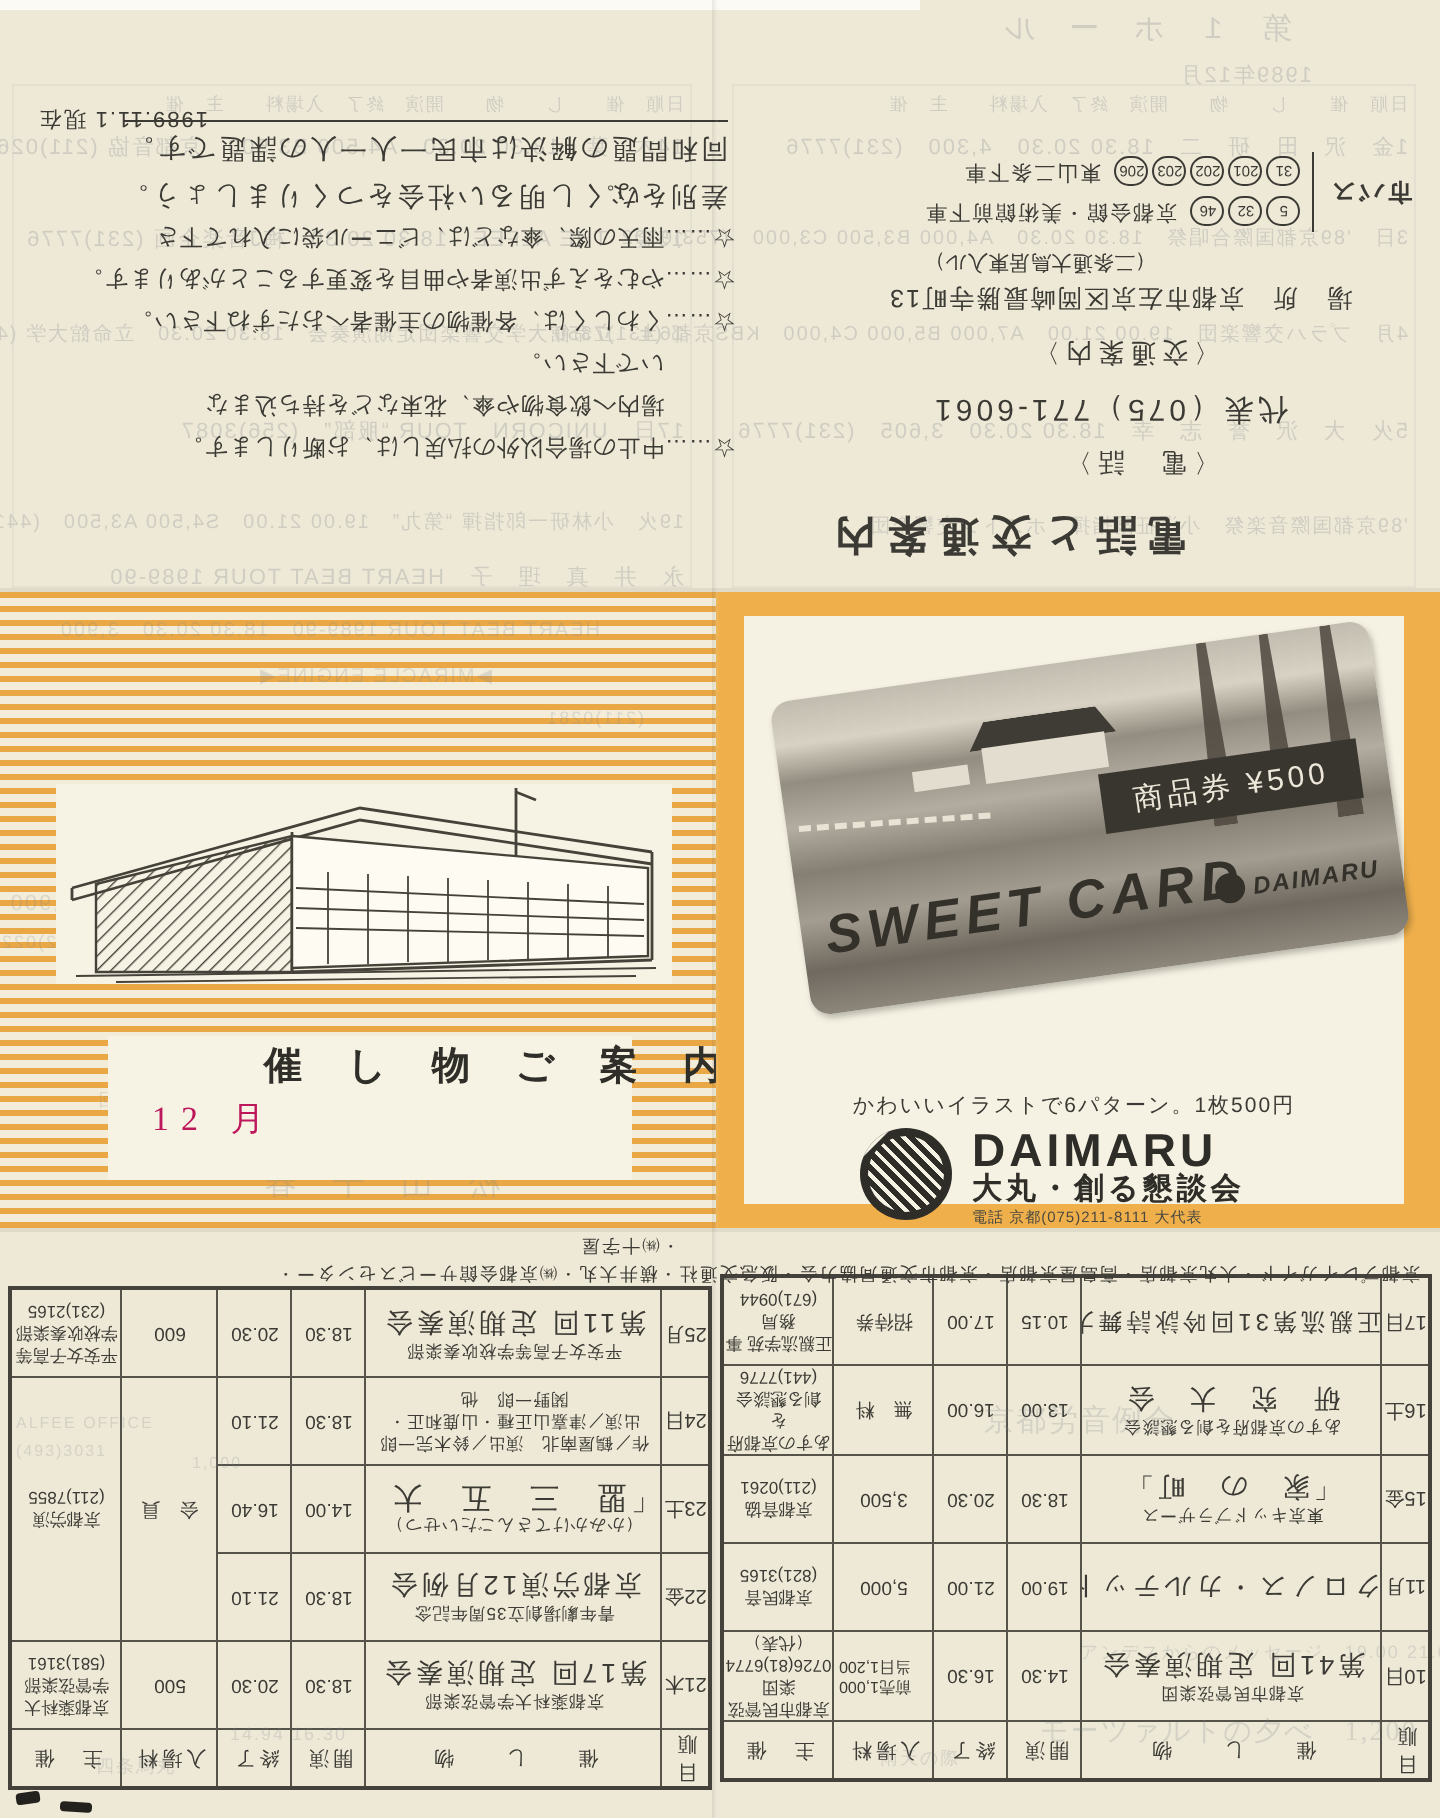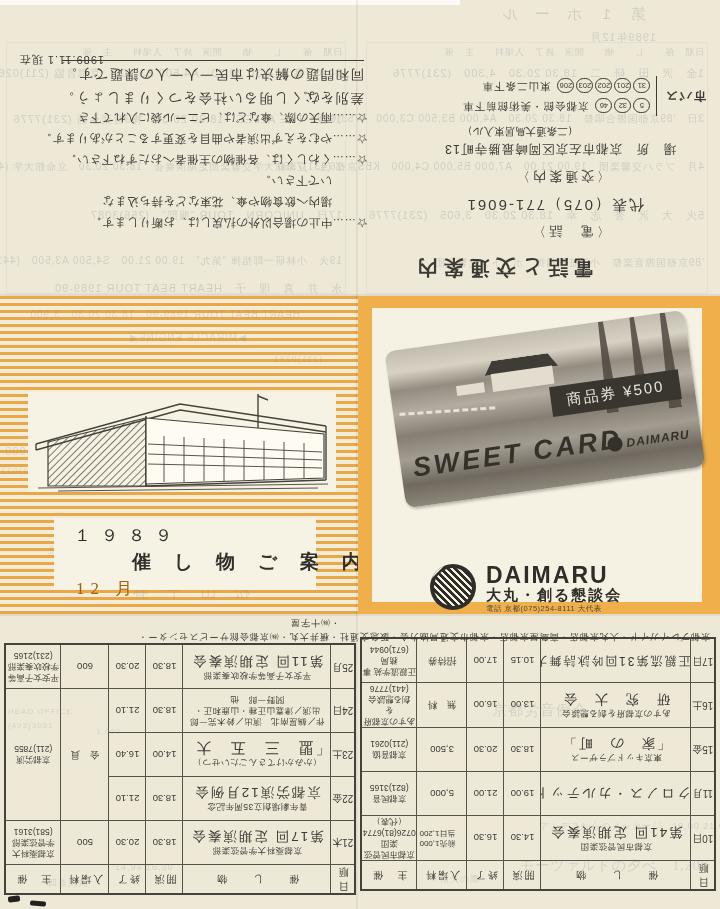--- a/index.html
+++ b/index.html
@@ -35,21 +35,21 @@
   .slogans{left:356px;top:185px;width:360px;font-size:13.5px;letter-spacing:1.5px;line-height:24px;}
   .slogan-u{border-bottom:1.5px solid #3b3a34;display:inline-block;padding-bottom:1px;}
   .date-stamp{left:616px;top:228px;font-size:11px;letter-spacing:1px;}
   
   #cover{left:0;top:296px;width:358px;height:318px;
     background:repeating-linear-gradient(180deg,#e9a845 0 3px,#f2ecd8 3px 7px);}
   .patch{position:absolute;background:#f7f3e4;}
   .cover-title{font-family:"Liberation Serif",serif;font-size:28px;font-weight:bold;
     letter-spacing:22px;white-space:pre;color:#2f2e29;}
   .cover-year{font-family:"Liberation Serif",serif;font-size:17px;letter-spacing:10px;color:#2f2e29;}
-  .cover-month{font-family:"Liberation Serif",serif;font-size:17px;letter-spacing:6px;color:#a16207;}
+  .cover-month{font-family:"Liberation Serif",serif;font-size:17px;letter-spacing:6px;color:#be185d;}
   .cover-caption{font-family:"Liberation Serif",serif;font-size:19px;font-weight:bold;
     letter-spacing:9px;white-space:pre;color:#2f2e29;}
   
   #ad{left:358px;top:296px;width:362px;height:318px;background:#efb04c;}
   #ad-inner{position:absolute;left:14px;top:12px;width:330px;height:294px;background:#f6f2e3;}
   #gift-card{position:absolute;left:22px;top:22px;width:302px;height:158px;border-radius:10px;
     transform:rotate(-8deg);overflow:hidden;box-shadow:1px 2px 3px rgba(0,0,0,.25);
     background:linear-gradient(180deg,#c2bcb0 0%,#d8d2c4 14%,#938d81 26%,#b3aca0 40%,
                #857e72 55%,#a39c90 70%,#6f695f 86%,#8d867b 100%);}
   .tree{position:absolute;background:#4c473e;opacity:.85;}
@@ -217,21 +217,20 @@
           <line x1="216" y1="48" x2="216" y2="88"></line>
             <line x1="236" y1="49" x2="236" y2="88"></line>
           <line x1="256" y1="50" x2="256" y2="87"></line>
             <line x1="276" y1="51" x2="276" y2="87"></line>
           <line x1="10" y1="96" x2="300" y2="92"></line>
           <line x1="30" y1="99" x2="290" y2="96"></line>
         </g>
       </svg>
     </div>
     <div class="patch" style="left:54px;top:222px;width:262px;height:72px;">
-      <div class="cover-year" style="margin:6px 0 0 20px;">１９８９</div>
       <div class="cover-caption" style="margin:2px 0 0 78px;">催 し 物 ご 案 内</div>
       <div class="cover-month" style="margin:2px 0 0 22px;">12 月</div>
     </div>
   </div>
 
   <div class="abs" id="ad">
     <div id="ad-inner">
       <div id="gift-card">
         <div class="tree" style="left:212px;top:0;width:12px;height:92px;clip-path:polygon(30% 0,70% 0,100% 100%,0 100%);"></div>
         <div class="tree" style="left:244px;top:0;width:11px;height:80px;clip-path:polygon(30% 0,70% 0,100% 100%,0 100%);"></div>
@@ -240,29 +239,30 @@
         <div class="card-house-body"></div>
         <div style="position:absolute;left:66px;top:44px;width:28px;height:10px;background:#e3ddcf;"></div>
         <div class="card-fence"></div>
         <div class="card-label">商品券 ¥500</div>
         <div class="card-brand">SWEET CARD</div>
         <div class="card-mini-logo">
           <span class="card-mini-dot"></span>
           <span class="card-mini-text">DAIMARU</span>
         </div>
       </div>
+      <div class="ad-subline">かわいいイラストで6パターン。1枚500円</div>
       <div class="ad-logo-row">
         <div class="ad-logo-circle">
           <div class="ad-logo-stripes"></div>
           <div class="ad-logo-notch"></div>
         </div>
         <div class="ad-logo-texts">
           <div class="ad-wordmark">DAIMARU</div>
           <div class="ad-shopname">大丸・創る懇談会</div>
-          <div class="ad-tel">電話 京都(075)254-8111 大代表</div>
+          <div class="ad-tel">電話 京都(075)211-8111 大代表</div>
         </div>
       </div>
     </div>
   </div>
 
   <div class="abs rot180" id="bottom-sched">
 
     <table class="sched" style="left:4px;top:18px;width:354px;">
       <colgroup>
           <col style="width:24px">
@@ -444,21 +444,21 @@
         </tr>
       </tbody>
     </table>
 
     <div class="sched-footer" style="left:10px;top:266px;">京都プレイガイド・大丸京都店・高島屋京都店・京都市交通局協力会・阪急交通社・横井大丸・㈱京都会館サービスセンター・</div>
     <div class="sched-footer" style="left:380px;top:280px;">・㈱十字屋</div>
   </div>
 
   <div class="st-layer" style="top:615px;height:294px;opacity:.22;">
 
-      <span class="st-item" style="left: 8px; top: 92px; font-size: 8px;">HEAD OFFICE</span>
+      <span class="st-item" style="left: 8px; top: 92px; font-size: 8px;">ALFEE OFFICE</span>
       <span class="st-item" style="left: 8px; top: 106px; font-size: 8px;">(493)3031</span>
       <span class="st-item" style="left: 96px; top: 112px; font-size: 8px;">1,000</span>
       <span class="st-item" style="left: 492px; top: 86px; font-size: 15px;">京都労音例会</span>
       <span class="st-item" style="left: 540px; top: 205px; font-size: 9px;">アンデスからのメッセージ　19.00 21.00　3,000</span>
       <span class="st-item" style="left: 520px; top: 242px; font-size: 14px; font-family: Liberation Serif, serif;">モーツァルトの夕べ　1,200</span>
       <span class="st-item" style="left: 115px; top: 247px; font-size: 9px;">14.94 16.30</span>
       <span class="st-item" style="left: 48px; top: 262px; font-size: 9px;">四条烏丸</span>
       <span class="st-item" style="left: 440px; top: 258px; font-size: 9px;">雨天の際</span>
     </div>
 

